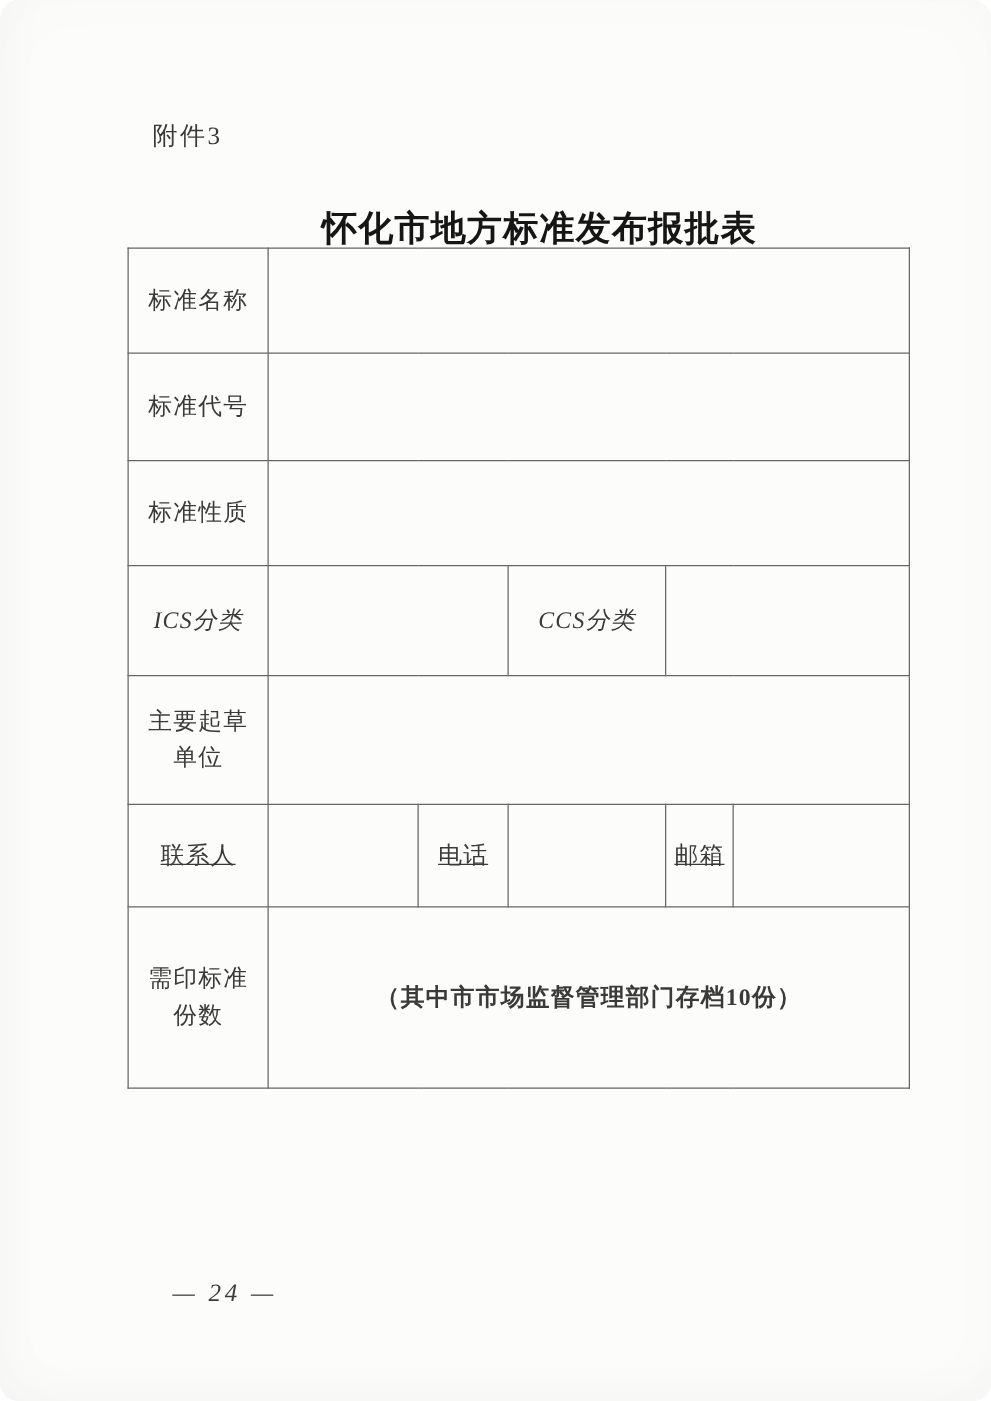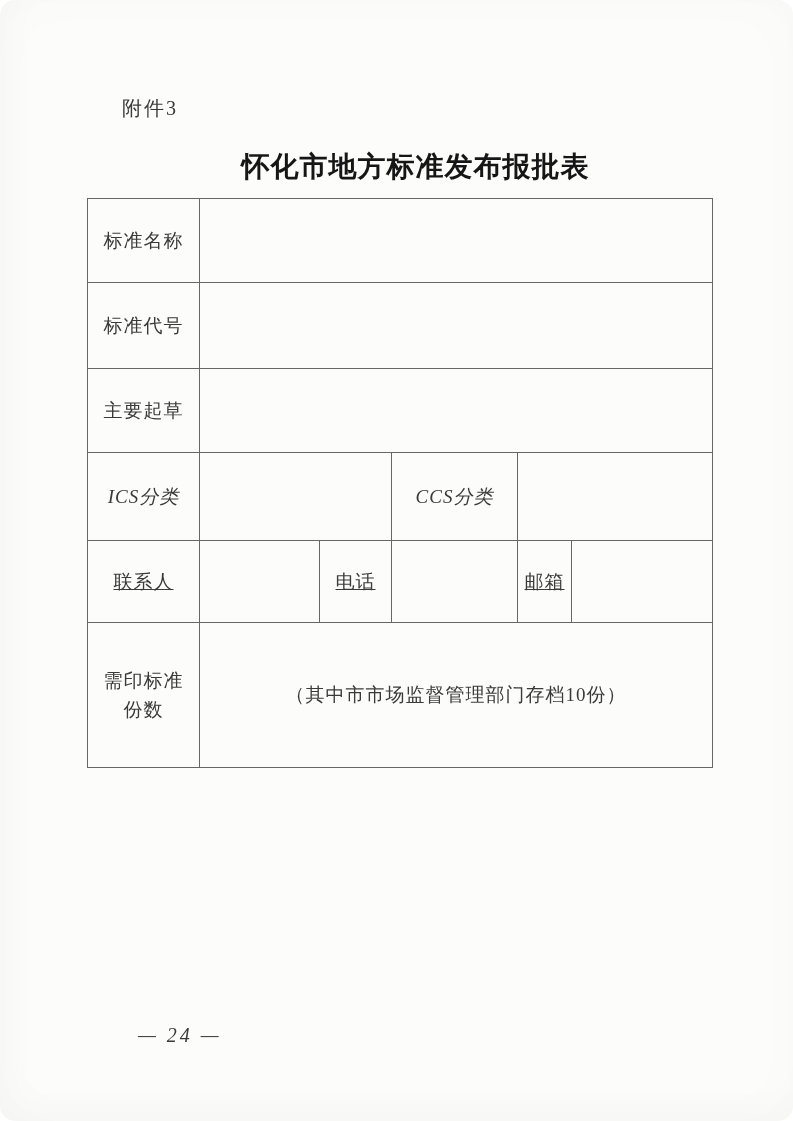--- a/index.html
+++ b/index.html
@@ -24,50 +24,51 @@
     top: 95px;
     font-size: 20px;
     letter-spacing: 2px;
     color: var(--ink, #3a3a3a);
   }
   .title {
     position: absolute;
     left: 93px;
     top: 148px;
     width: 645px;
-    margin: 0;
+    margin: 16px;
     text-align: center;
     font-size: 28px;
     font-weight: bold;
     letter-spacing: 1px;
     color: var(--title-ink, #161616);
   }
   table.form-table {
     position: absolute;
-    left: 87px;
+    left: 102px;
     top: 198px;
     width: 625px;
     border-collapse: collapse;
     table-layout: fixed;
   }
   table.form-table td {
     border: 1px solid var(--border, #666666);
     vertical-align: middle;
     text-align: center;
     font-size: 19px;
     letter-spacing: 1px;
     padding: 2px;
     overflow: hidden;
   }
   td.label-cell {
     white-space: pre-line;
     line-height: 1.55;
   }
   td.note-cell {
     letter-spacing: 1.2px;
+    font-weight: bold;
   }
   tr.r1 td { height: 79px; }
   tr.r2 td { height: 81px; }
   tr.r3 td { height: 79px; }
   tr.r4 td { height: 83px; font-style: italic; }
   tr.r5 td { height: 98px; }
   tr.r6 td { height: 77px; text-decoration: underline; }
   tr.r7 td { height: 103px; }
   tr.r8 td { height: 140px; }
   .pageno {
@@ -104,31 +105,36 @@
       <td class="label-cell">标准名称</td>
       <td colspan="5"></td>
     </tr>
 
     <tr class="r2">
       <td class="label-cell">标准代号</td>
       <td colspan="5"></td>
     </tr>
 
     <tr class="r3">
-      <td class="label-cell">主要起草</td>
+      <td class="label-cell">标准性质</td>
       <td colspan="5"></td>
     </tr>
 
     <tr class="r4">
       <td class="label-cell">ICS分类</td>
       <td colspan="2"></td>
       <td class="label-cell">CCS分类</td>
       <td colspan="2"></td>
     </tr>
 
+    <tr class="r5">
+      <td class="label-cell">主要起草
+单位</td>
+      <td colspan="5"></td>
+    </tr>
 
     <tr class="r6">
       <td class="label-cell">联系人</td>
       <td></td>
       <td class="label-cell">电话</td>
       <td></td>
       <td class="label-cell">邮箱</td>
       <td></td>
     </tr>
 

